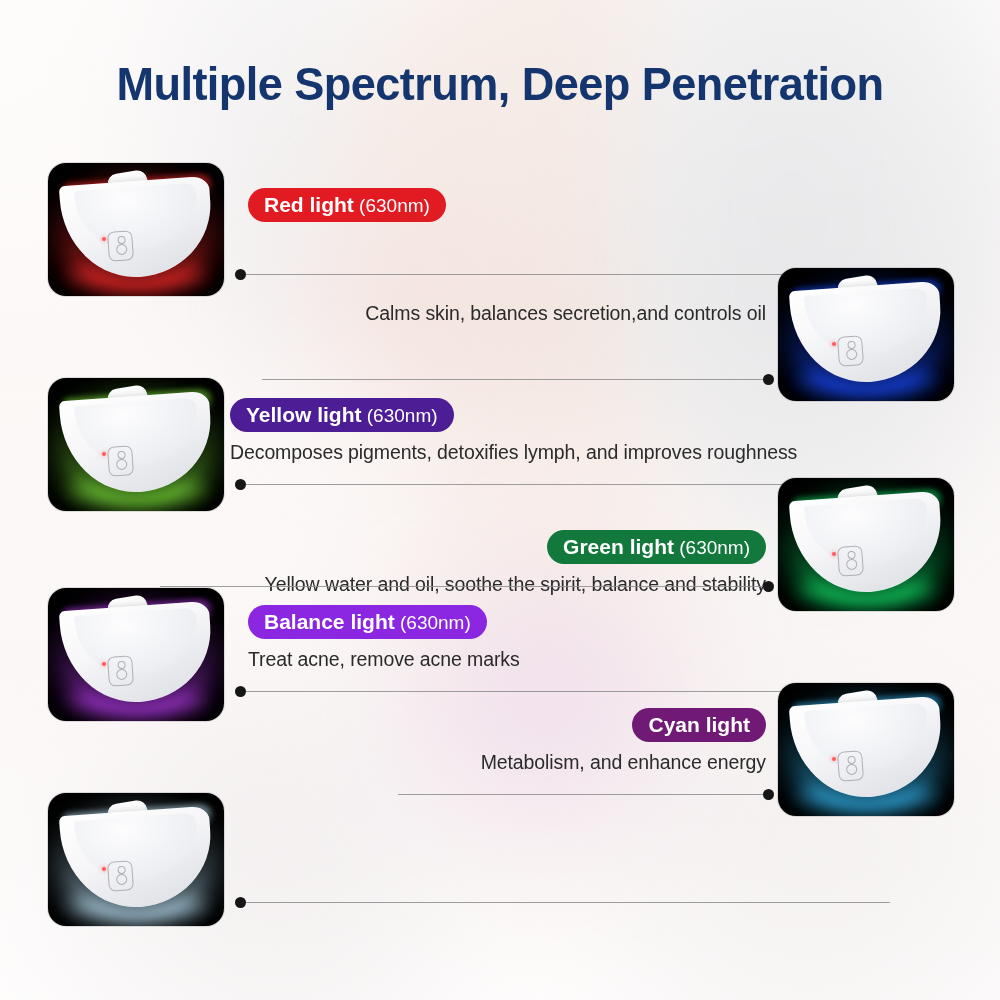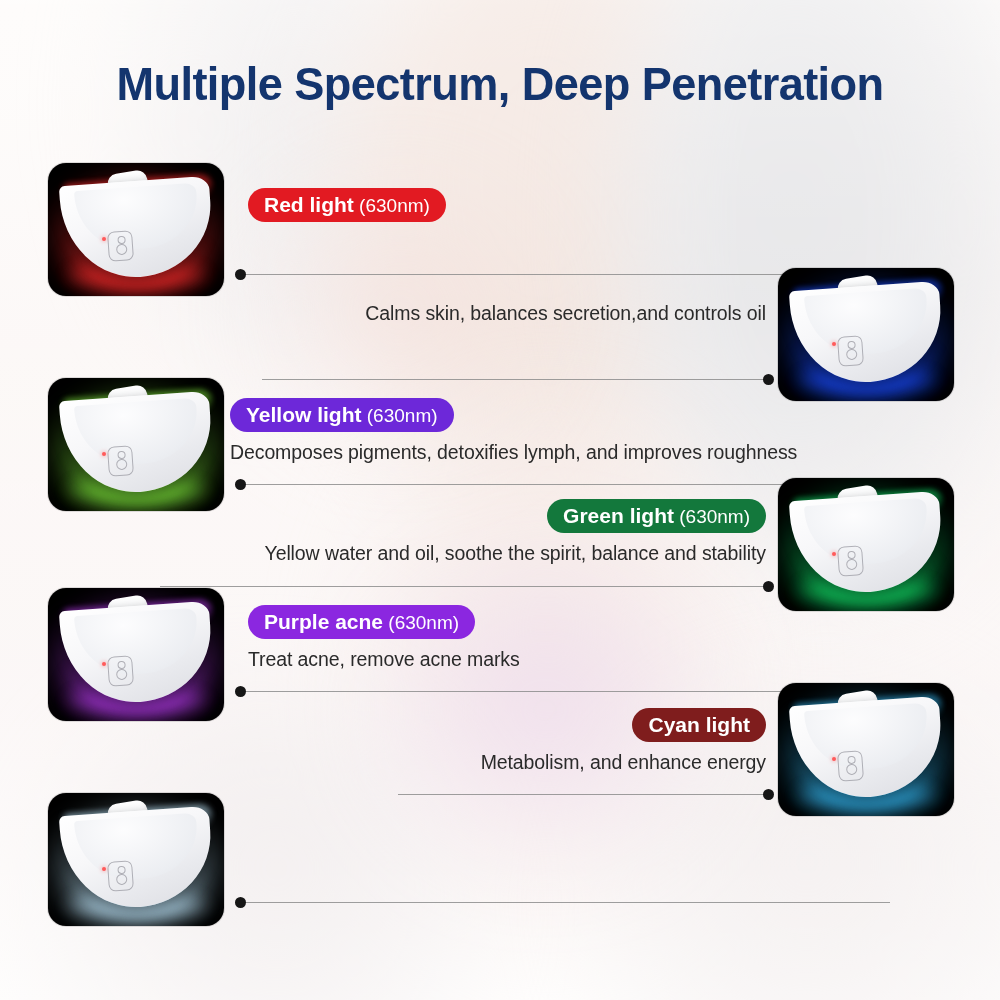--- a/index.html
+++ b/index.html
@@ -197,78 +197,78 @@
           <div class="underglow" style="background:radial-gradient(ellipse at 50% 50%,#7DE23C 0%,#7DE23C77 55%,rgba(0,0,0,0) 100%)"></div>
           <div class="rim" style="background:linear-gradient(180deg,#7DE23Cdd 0%,#7DE23C55 60%,rgba(0,0,0,0) 100%)"></div>
           <div class="strap-tint" style="background:#7DE23C"></div>
           <div class="strap"></div>
           <div class="body"></div>
           <div class="inner"></div>
           <div class="logo"></div>
           <div class="led"></div>
         </div>
       </div>
-      <div class="row align-left" style="left: 230px; width: 672px; top: 398px;"><span class="badge" style="background: #6d28d9;"><b>Yellow light</b><span class="nm"> (630nm)</span></span><div class="desc">Decomposes pigments, detoxifies lymph, and improves roughness</div></div>
+      <div class="row align-left" style="left: 230px; width: 672px; top: 398px;"><span class="badge" style="background: #4c1d95;"><b>Yellow light</b><span class="nm"> (630nm)</span></span><div class="desc">Decomposes pigments, detoxifies lymph, and improves roughness</div></div>
       <div class="connector" style="position: absolute; left: 0px; right: 0px; top: 472px;">
         <div class="line" style="left: 240px; width: 666px;"></div>
         <div class="dot" style="left: 235px;"></div>
       </div>
       <div class="tile" style="left: 778px; top: 478px;">
         <div class="glow" style="background:radial-gradient(ellipse at 50% 50%,#14E06A 0%,#14E06Aaa 38%,#14E06A22 70%,rgba(0,0,0,0) 100%)"></div>
         <div class="glow2" style="background:radial-gradient(ellipse at 50% 50%,#14E06A 0%,#14E06A88 50%,rgba(0,0,0,0) 100%)"></div>
         <div class="shell">
           <div class="underglow" style="background:radial-gradient(ellipse at 50% 50%,#14E06A 0%,#14E06A77 55%,rgba(0,0,0,0) 100%)"></div>
           <div class="rim" style="background:linear-gradient(180deg,#14E06Add 0%,#14E06A55 60%,rgba(0,0,0,0) 100%)"></div>
           <div class="strap-tint" style="background:#14E06A"></div>
           <div class="strap"></div>
           <div class="body"></div>
           <div class="inner"></div>
           <div class="logo"></div>
           <div class="led"></div>
         </div>
       </div>
-      <div class="row align-right" style="left: 164px; width: 602px; top: 499px;"><span class="badge" style="background: rgb(19, 120, 60);"><b>Green light</b><span class="nm"> (630nm)</span></span><div class="desc">Yellow water and oil, soothe the spirit, balance and stability</div></div>
+      <div class="row align-right" style="left: 164px; width: 602px; top: 530px;"><span class="badge" style="background: rgb(19, 120, 60);"><b>Green light</b><span class="nm"> (630nm)</span></span><div class="desc">Yellow water and oil, soothe the spirit, balance and stability</div></div>
       <div class="connector" style="position: absolute; left: 0px; right: 0px; top: 574px;">
         <div class="line" style="left: 160px; width: 608px;"></div>
         <div class="dot" style="left: 763px;"></div>
       </div>
       <div class="tile" style="left: 48px; top: 588px;">
         <div class="glow" style="background:radial-gradient(ellipse at 50% 50%,#B43CE8 0%,#B43CE8aa 38%,#B43CE822 70%,rgba(0,0,0,0) 100%)"></div>
         <div class="glow2" style="background:radial-gradient(ellipse at 50% 50%,#B43CE8 0%,#B43CE888 50%,rgba(0,0,0,0) 100%)"></div>
         <div class="shell">
           <div class="underglow" style="background:radial-gradient(ellipse at 50% 50%,#B43CE8 0%,#B43CE877 55%,rgba(0,0,0,0) 100%)"></div>
           <div class="rim" style="background:linear-gradient(180deg,#B43CE8dd 0%,#B43CE855 60%,rgba(0,0,0,0) 100%)"></div>
           <div class="strap-tint" style="background:#B43CE8"></div>
           <div class="strap"></div>
           <div class="body"></div>
           <div class="inner"></div>
           <div class="logo"></div>
           <div class="led"></div>
         </div>
       </div>
-      <div class="row align-left" style="left: 248px; width: 538px; top: 605px;"><span class="badge" style="background: rgb(139, 39, 224);"><b>Purple acne</b><span class="nm"> (630nm)</span></span><div class="desc">Treat acne, remove acne marks</div></div>
+      <div class="row align-left" style="left: 248px; width: 538px; top: 605px;"><span class="badge" style="background: rgb(139, 39, 224);"><b>Balance light</b><span class="nm"> (630nm)</span></span><div class="desc">Treat acne, remove acne marks</div></div>
       <div class="connector" style="position: absolute; left: 0px; right: 0px; top: 679px;">
         <div class="line" style="left: 240px; width: 550px;"></div>
         <div class="dot" style="left: 235px;"></div>
       </div>
       <div class="tile" style="left: 778px; top: 683px;">
         <div class="glow" style="background:radial-gradient(ellipse at 50% 50%,#36B7F0 0%,#36B7F0aa 38%,#36B7F022 70%,rgba(0,0,0,0) 100%)"></div>
         <div class="glow2" style="background:radial-gradient(ellipse at 50% 50%,#36B7F0 0%,#36B7F088 50%,rgba(0,0,0,0) 100%)"></div>
         <div class="shell">
           <div class="underglow" style="background:radial-gradient(ellipse at 50% 50%,#36B7F0 0%,#36B7F077 55%,rgba(0,0,0,0) 100%)"></div>
           <div class="rim" style="background:linear-gradient(180deg,#36B7F0dd 0%,#36B7F055 60%,rgba(0,0,0,0) 100%)"></div>
           <div class="strap-tint" style="background:#36B7F0"></div>
           <div class="strap"></div>
           <div class="body"></div>
           <div class="inner"></div>
           <div class="logo"></div>
           <div class="led"></div>
         </div>
       </div>
-      <div class="row align-right" style="left: 402px; width: 364px; top: 708px;"><span class="badge" style="background: #7f1d1d;"><b>Cyan light</b></span><div class="desc">Metabolism, and enhance energy</div></div>
+      <div class="row align-right" style="left: 402px; width: 364px; top: 708px;"><span class="badge" style="background: #701a75;"><b>Cyan light</b></span><div class="desc">Metabolism, and enhance energy</div></div>
       <div class="connector" style="position: absolute; left: 0px; right: 0px; top: 782px;">
         <div class="line" style="left: 398px; width: 370px;"></div>
         <div class="dot" style="left: 763px;"></div>
       </div>
       <div class="tile" style="left: 48px; top: 793px;">
         <div class="glow" style="background:radial-gradient(ellipse at 50% 50%,#BFE6FA 0%,#BFE6FAaa 38%,#BFE6FA22 70%,rgba(0,0,0,0) 100%)"></div>
         <div class="glow2" style="background:radial-gradient(ellipse at 50% 50%,#BFE6FA 0%,#BFE6FA88 50%,rgba(0,0,0,0) 100%)"></div>
         <div class="shell">
           <div class="underglow" style="background:radial-gradient(ellipse at 50% 50%,#BFE6FA 0%,#BFE6FA77 55%,rgba(0,0,0,0) 100%)"></div>
           <div class="rim" style="background:linear-gradient(180deg,#BFE6FAdd 0%,#BFE6FA55 60%,rgba(0,0,0,0) 100%)"></div>

